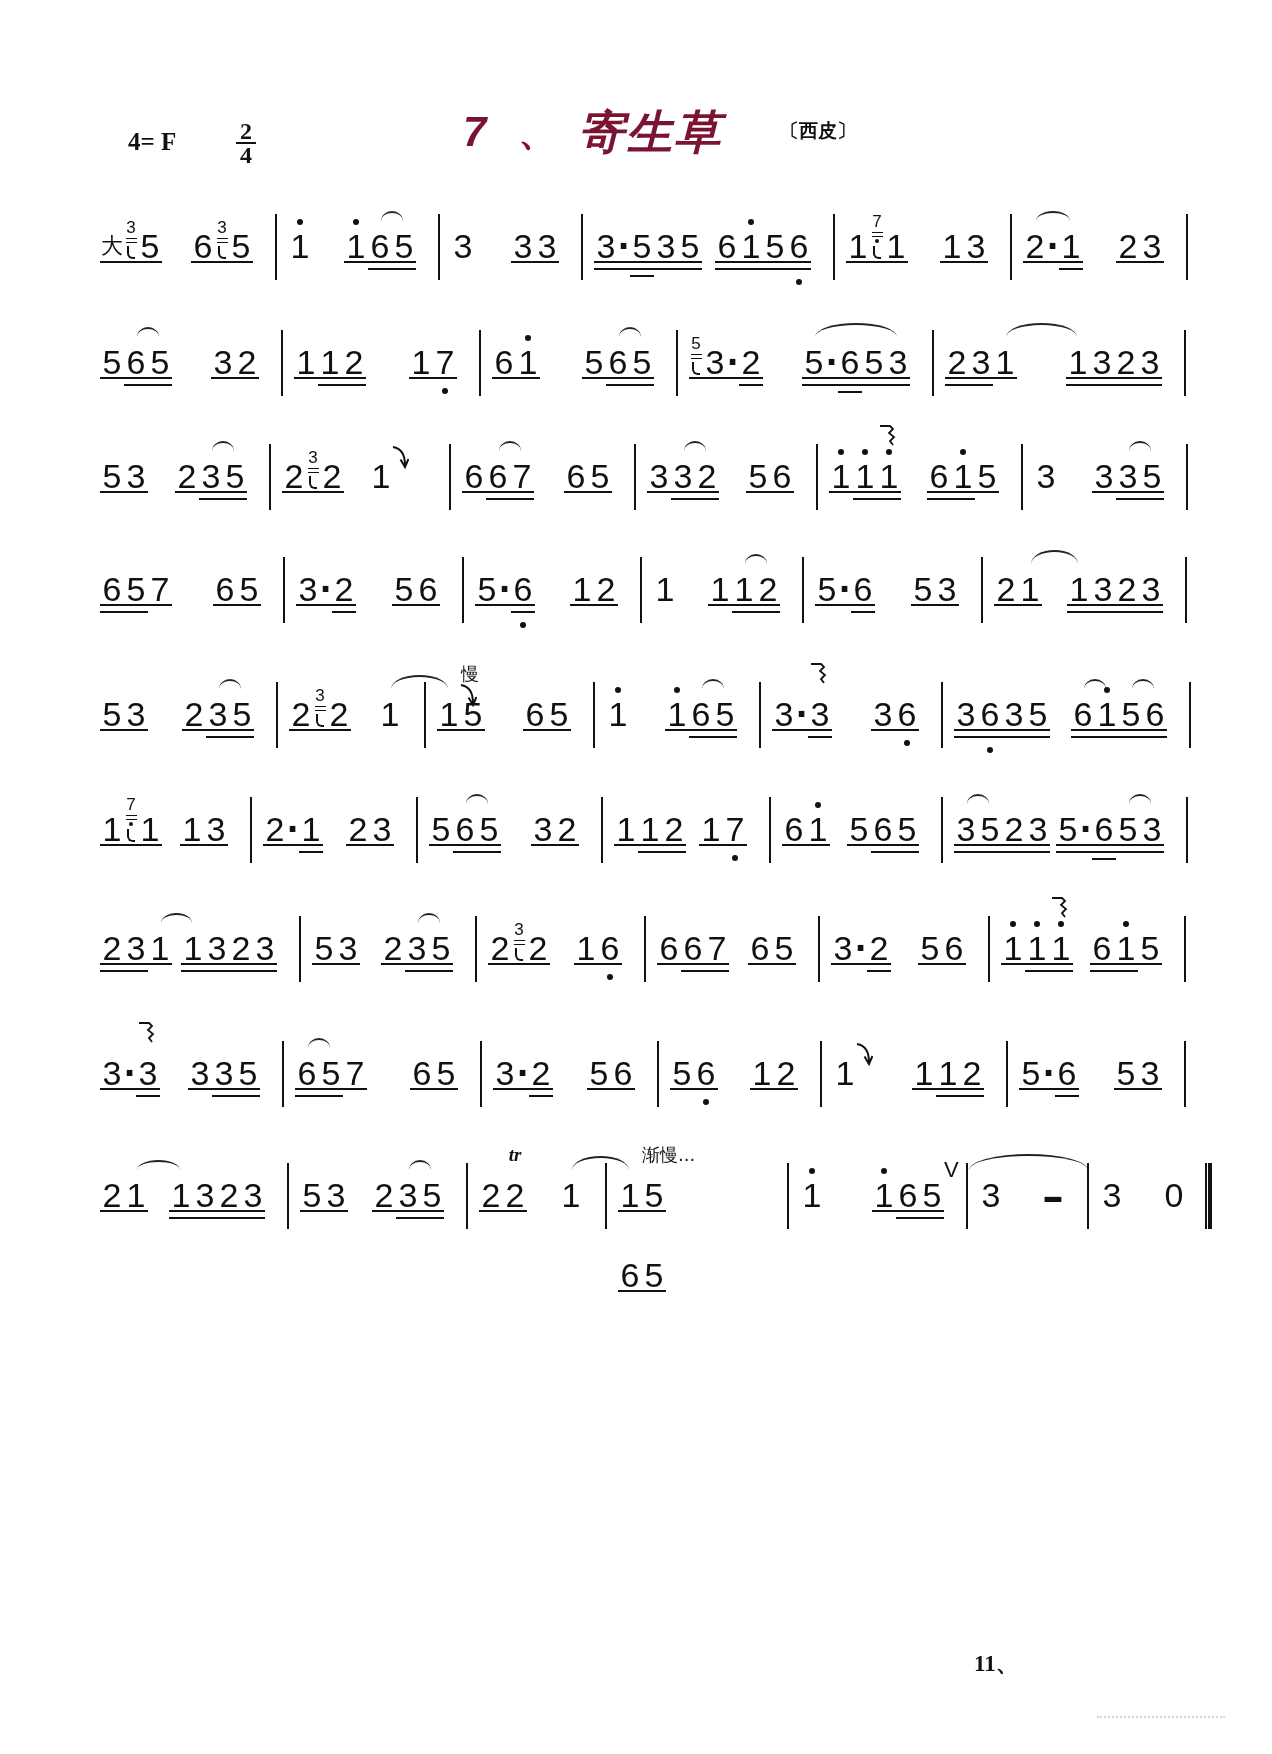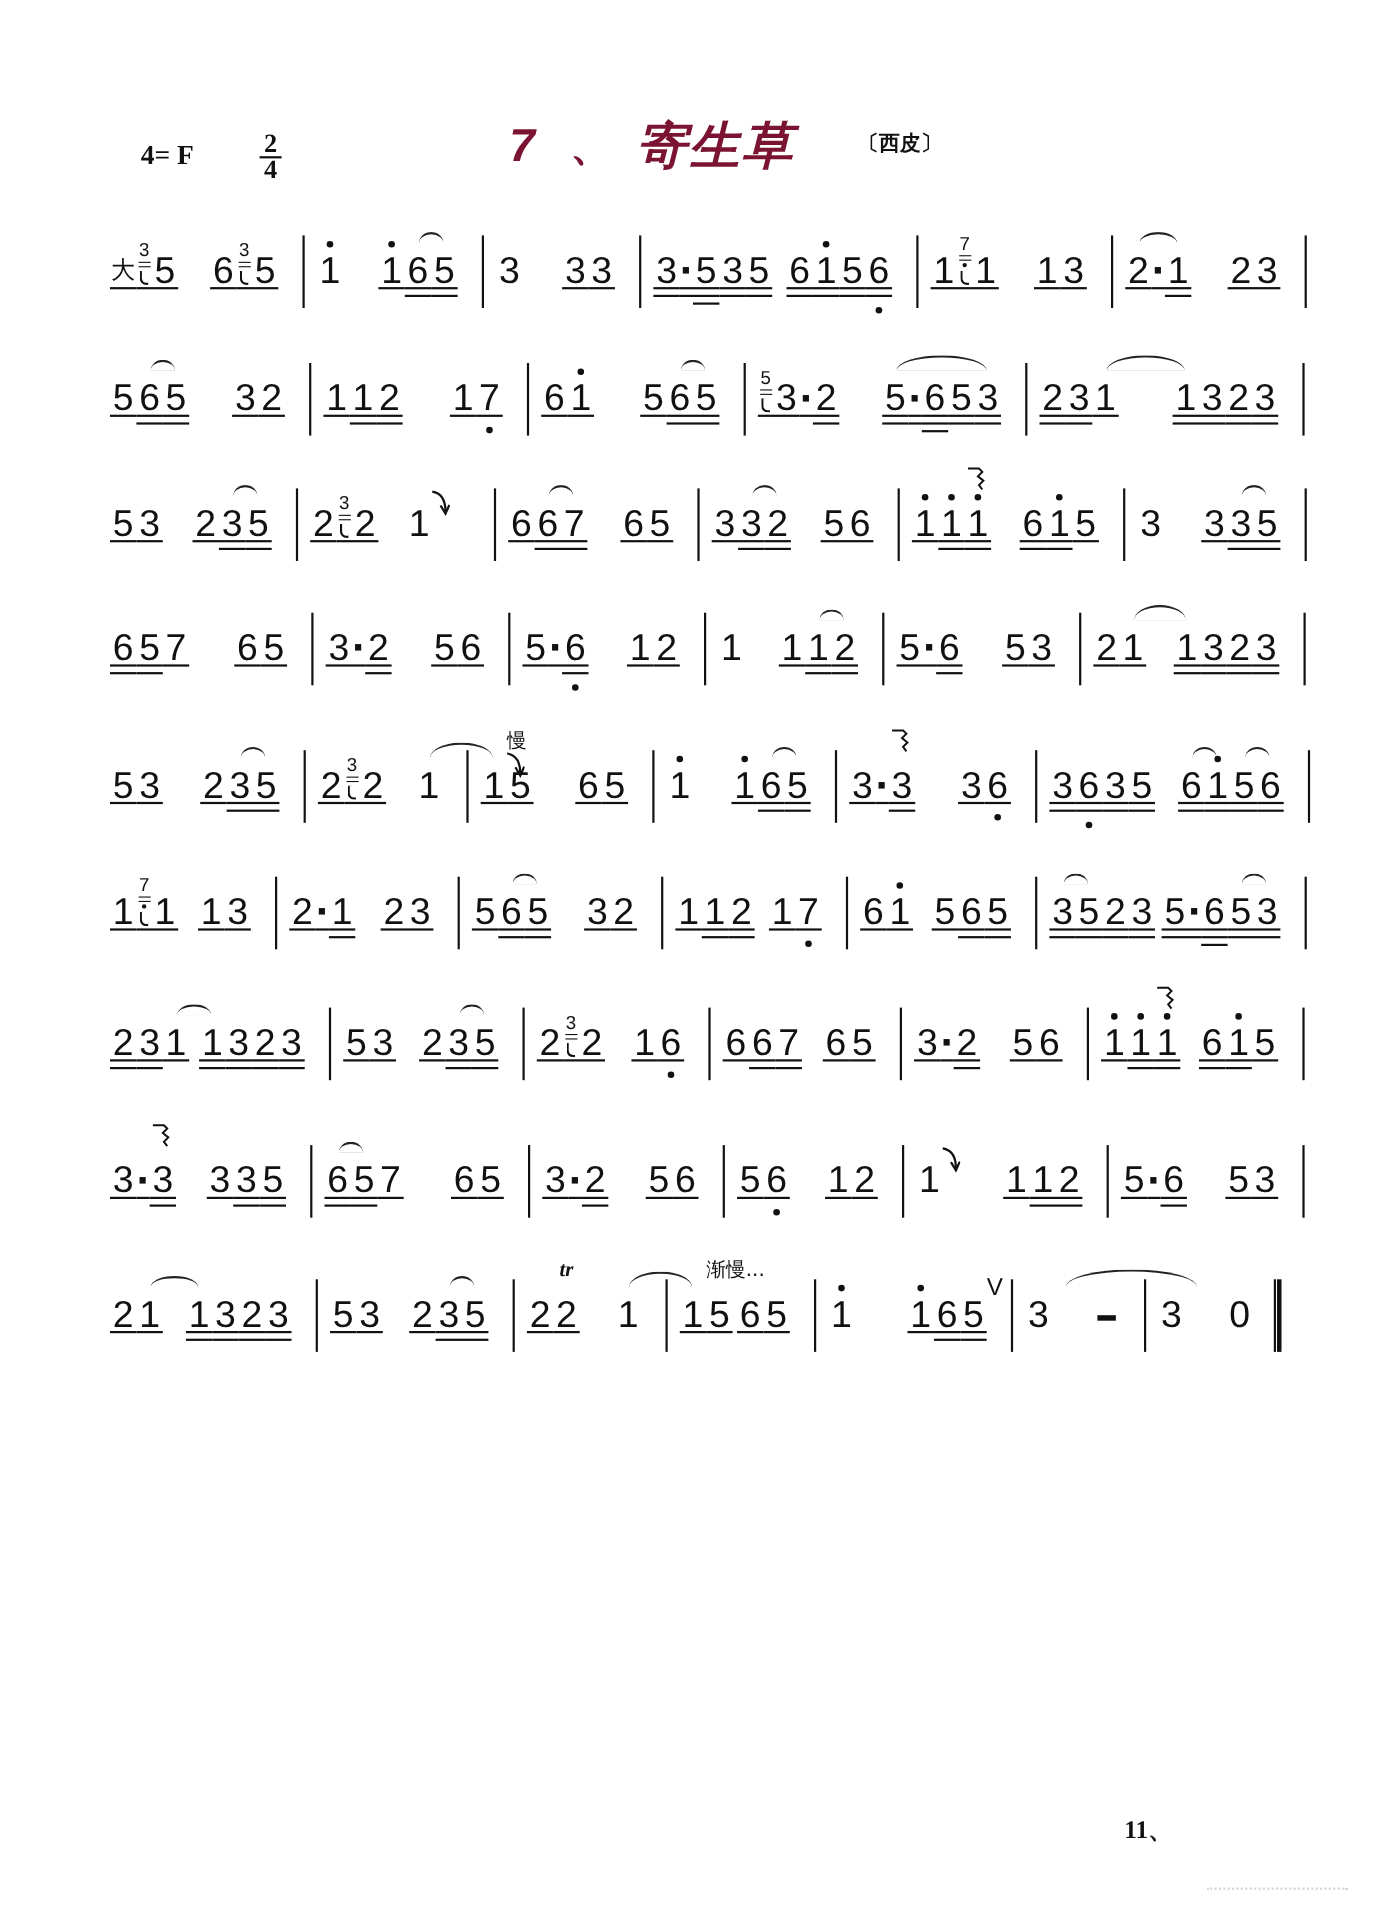--- a/index.html
+++ b/index.html
@@ -36,21 +36,21 @@
   .g-lines{display:block;width:11px;height:3px;border-top:1.5px solid #111;border-bottom:1.5px solid #111;margin-top:2px;}
   .g-dot{display:block;width:4px;height:4px;border-radius:50%;background:#111;margin-top:2px;}
   .g-hook{display:block;width:6px;height:11px;border-left:2px solid #111;border-bottom:2px solid #111;border-bottom-left-radius:6px;margin-top:3px;align-self:flex-start;margin-left:3px;}
   .orn-mordent{position:absolute;left:2px;top:-12px;width:18px;height:22px;}
   .orn-arrow{position:absolute;left:22px;top:8px;width:18px;height:26px;}
   .orn-mordent svg,.orn-arrow svg{display:block;}
   .orn-trill{position:absolute;left:0;right:0;top:-10px;text-align:center;font:italic bold 19px/20px "Liberation Serif",serif;}
   .orn-breath{position:absolute;left:24px;top:4px;font:22px/22px "Liberation Sans",sans-serif;}
   .slur{position:absolute;border-top:2px solid #222;border-radius:50% 50% 0 0 / 100% 100% 0 0;box-sizing:border-box;}
   .tempo{position:absolute;left:36px;top:-11px;font:18px/22px "DejaVu Sans",sans-serif;white-space:nowrap;}
-  .page-num{position:absolute;left:1022px;top:1650px;font:bold 23px/28px "Liberation Serif",serif;}
+  .page-num{position:absolute;left:974px;top:1650px;font:bold 23px/28px "Liberation Serif",serif;}
   .watermark{position:absolute;left:1097px;top:1716px;width:128px;height:0;border-top:2px dotted #d6d6d6;}
 </style>
 </head>
 <body>
 
 <div class="key">4= F</div>
 <div class="timesig">
   <div>2</div>
   <div class="ts-line"></div>
   <div>4</div>
@@ -1674,21 +1674,21 @@
             <span class="orn-trill">tr</span>
           </span>
         </div>
         <div class="beat">
           <span class="note">
             <span class="num">1</span>
           </span>
         </div>
         <span class="barline"></span>
       </div>
-      <div class="measure" style="width: 135px;">
+      <div class="measure" style="width: 182px; flex-direction: column;">
         <span class="tempo">渐慢...</span>
         <div class="beat">
           <span class="note">
             <span class="num">1</span>
             <span class="ul ul1"></span>
           </span>
           <span class="note">
             <span class="num">5</span>
             <span class="ul ul1"></span>
           </span>

